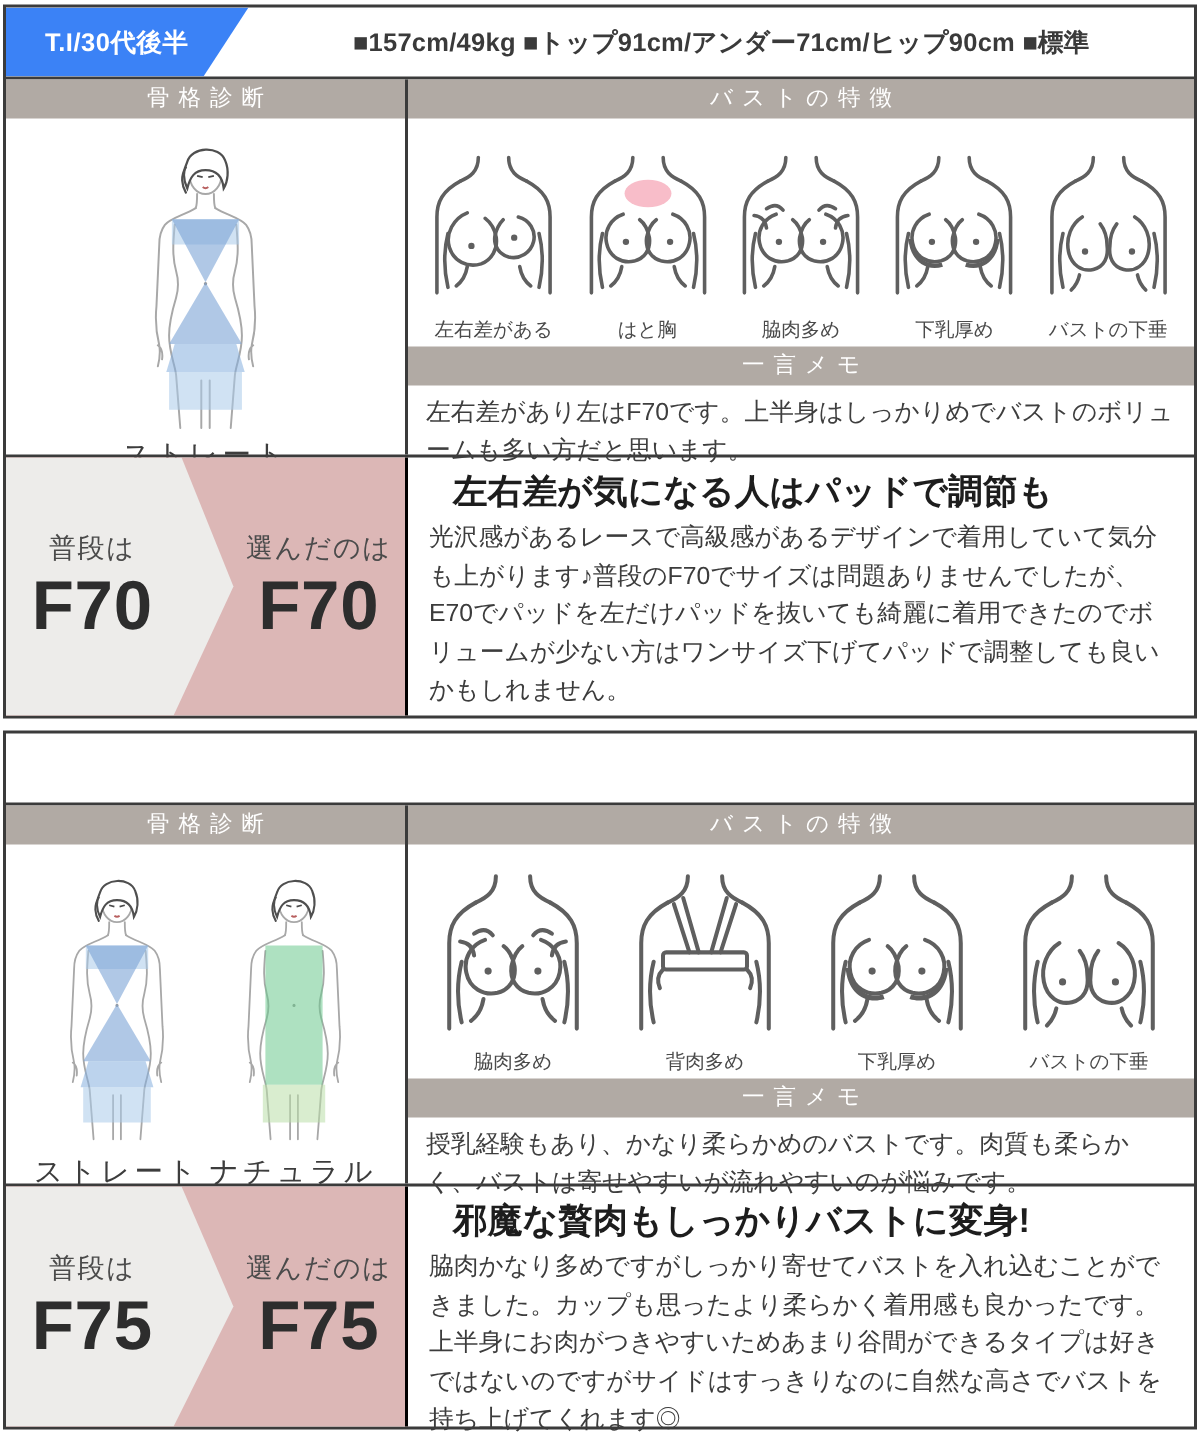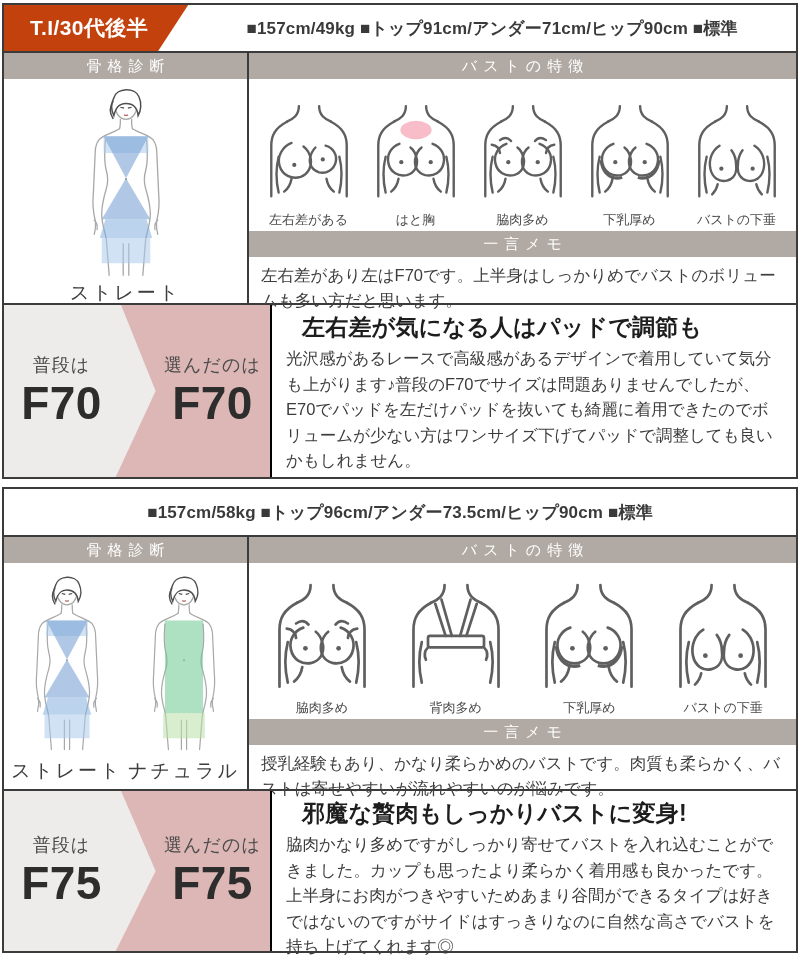--- a/index.html
+++ b/index.html
@@ -2,28 +2,28 @@
 <html><head>
 <meta charset="utf-8">
 <style>
   html,body{margin:0;padding:0;background:#ffffff;font-family:"Liberation Sans",sans-serif;}
   .page{width:800px;margin:0 auto;padding:3px 2px;box-sizing:border-box;}
   .card{border:2px solid #3b3b3b;background:#fff;box-sizing:border-box;}
   .card + .card{margin-top:8px;}
 
   
   .card-header{display:flex;align-items:stretch;height:46px;border-bottom:2px solid #3b3b3b;}
-  .name-tag{background:#c2410c;color:#fff;font-weight:bold;font-size:21px;display:flex;align-items:center;
+  .name-tag{background:#3b82f6;color:#fff;font-weight:bold;font-size:17px;display:flex;align-items:center;
             padding:0 40px 0 26px;clip-path:polygon(0 0,100% 0,calc(100% - 30px) 100%,0 100%);letter-spacing:.02em;}
   .stats{flex:1;display:flex;align-items:center;justify-content:center;font-size:17px;font-weight:600;color:#3a3a3a;letter-spacing:.01em;}
 
   
   .main{display:flex;}
   .c1 .main{height:250px;} .c2 .main{height:252px;}
-  .col-left{width:245px;border-right:2px solid #3b3b3b;display:flex;flex-direction:column;box-sizing:border-box;}
+  .col-left{width:268px;border-right:2px solid #3b3b3b;display:flex;flex-direction:column;box-sizing:border-box;gap:10px;}
   .col-right{flex:1;display:flex;flex-direction:column;min-width:0;}
   .bar{height:26px;flex:0 0 26px;background:#b1aaa4;color:#fff;text-align:center;font-size:15px;
        letter-spacing:.4em;line-height:26px;text-indent:.4em;}
   .figure-area{flex:1;display:flex;justify-content:center;align-items:flex-start;gap:6px;padding-top:3px;}
   .figure-block{display:flex;flex-direction:column;align-items:center;}
   .figure-label{font-size:19px;font-weight:normal;color:#3d3d3d;letter-spacing:.15em;margin-top:0px;white-space:nowrap;}
   .features{display:flex;justify-content:space-around;align-items:flex-end;padding:4px 6px 2px;}
   .c1 .features{height:146px;flex:0 0 146px;} .c2 .features{height:150px;flex:0 0 150px;}
   .feature{display:flex;flex-direction:column;align-items:center;}
   .c1 .feature svg{width:92px;height:106px;} .c2 .feature svg{width:104px;height:112px;}
@@ -195,21 +195,20 @@
       </div>
       <div class="review">
         <h2 class="review-title">左右差が気になる人はパッドで調節も</h2>
         <div class="review-body">光沢感があるレースで高級感があるデザインで着用していて気分も上がります♪普段のF70でサイズは問題ありませんでしたが、E70でパッドを左だけパッドを抜いても綺麗に着用できたのでボリュームが少ない方はワンサイズ下げてパッドで調整しても良いかもしれません。</div>
       </div>
     </div>
   </section>
 
   <section class="card c2">
     <div class="card-header">
-      <div class="stats">■157cm/58kg ■トップ96cm/アンダー73.5cm/ヒップ90cm ■標準</div>
     </div>
     <div class="main">
       <div class="col-left">
         <div class="bar">骨格診断</div>
         <div class="figure-area">
             <div class="figure-block">
               <span style="width:104px;height:192px;display:block"><svg viewBox="0 0 120 212" xmlns="http://www.w3.org/2000/svg" style="width: 104px; height: 192px;">
                   <ellipse cx="60" cy="26" rx="11.5" ry="14" fill="none" stroke="#a8a8a8" stroke-width="1.4" stroke-linecap="round"></ellipse>
                   <path d="M47,17 C50,6 70,5 74,16 C77,23 76,31 73,36 C72,27 67,23 60,23 C52,23 49,28 47,36 C44,30 44,23 47,17 Z" fill="#ffffff" stroke="#4f4f4f" stroke-width="1.6" stroke-linecap="round"></path>
                   <path d="M46,21 C42,27 43,34 46,39" fill="none" stroke="#4f4f4f" stroke-width="1.6" stroke-linecap="round"></path>

